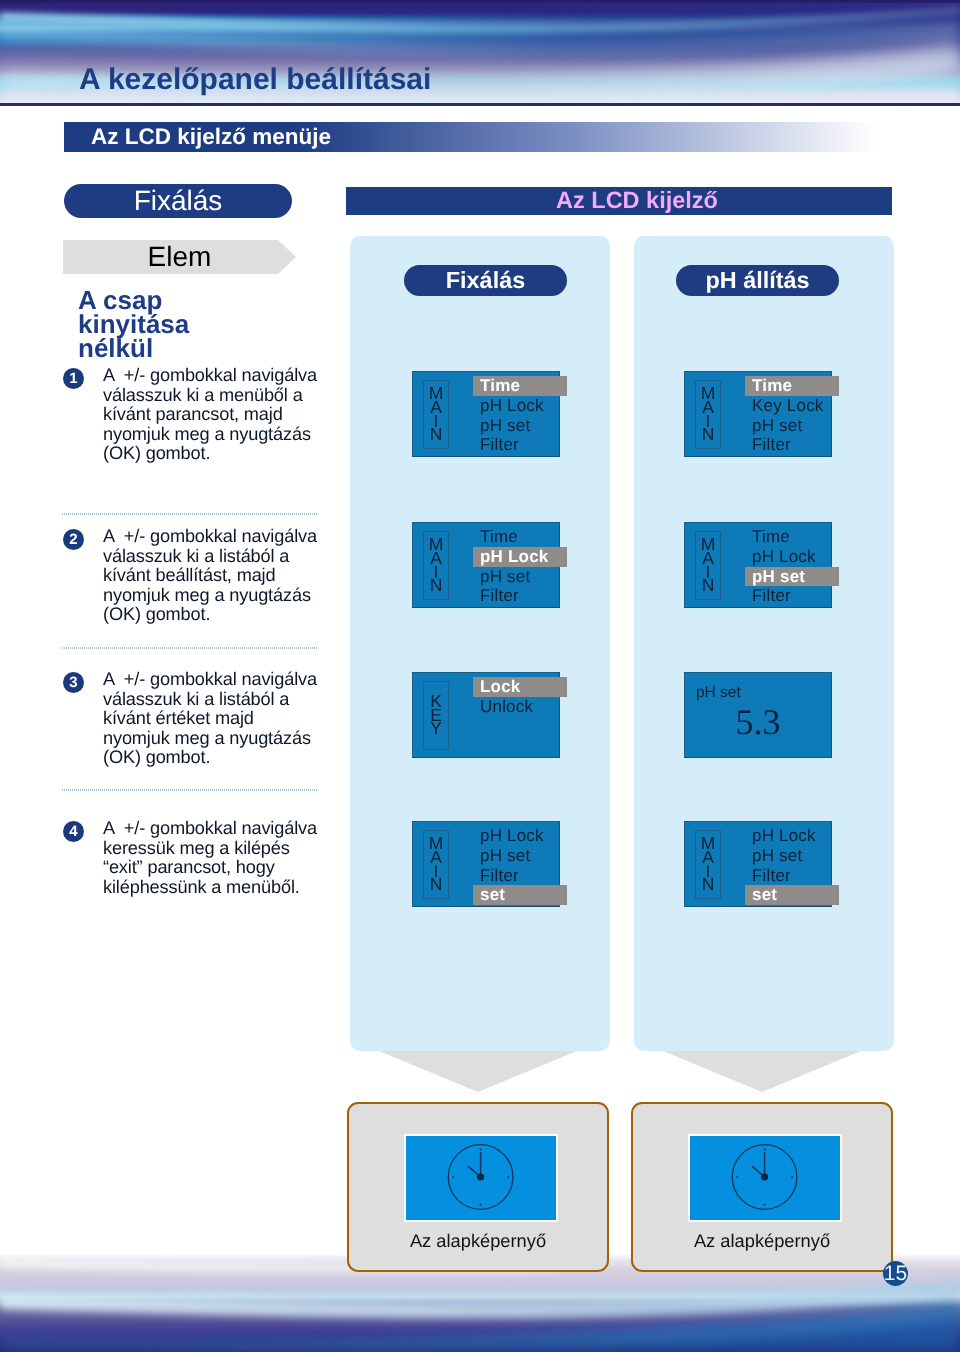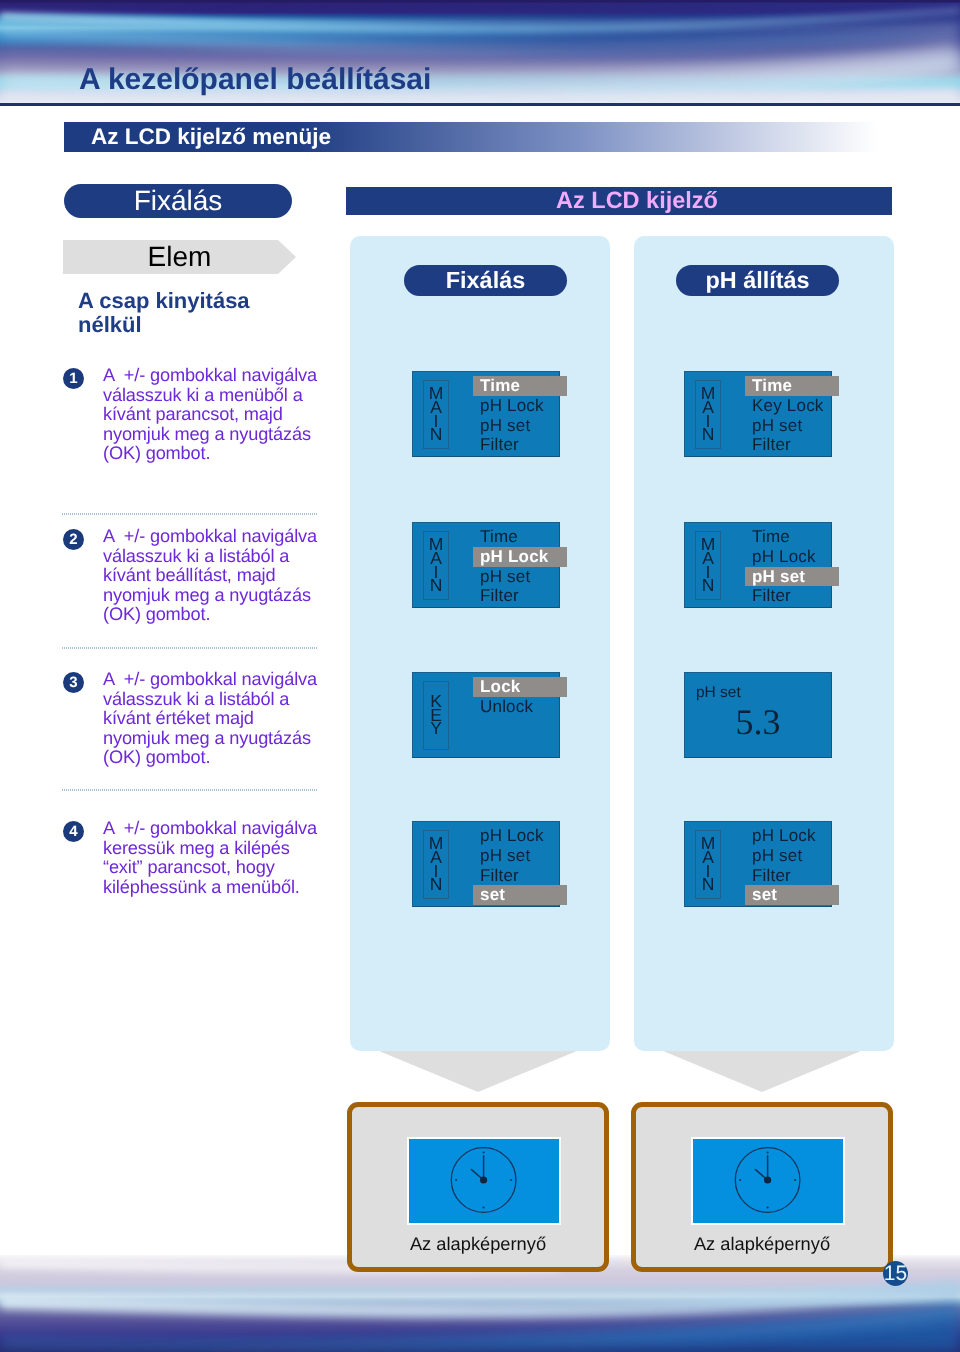--- a/index.html
+++ b/index.html
@@ -23,21 +23,21 @@
   
   .pill{position:absolute;border-radius:999px;background:#1e3c82;color:#fff;
         display:flex;align-items:center;justify-content:center;}
   .steps-pill{left:64px;top:184px;width:228px;height:34px;font-size:28px;}
 
   .elem-arrow{position:absolute;left:63px;top:240px;width:233px;height:34px;}
   .elem-arrow svg{display:block;}
   .elem-label{position:absolute;left:72px;top:240px;width:215px;height:34px;
               display:flex;align-items:center;justify-content:center;font-size:28px;color:#000;}
 
-  .subhead{position:absolute;left:78px;top:289px;width:185px;font-size:22px;font-weight:bold;
+  .subhead{position:absolute;left:78px;top:289px;width:185px;font-size:26px;font-weight:bold;
            color:#1f3d87;line-height:23.8px;}
 
   
   .lcdpanel{position:absolute;top:236px;height:815px;background:#d5ecf9;border-radius:10px;}
   .lcdpanel.p1{left:350px;width:260px;}
   .lcdpanel.p2{left:634px;width:260px;}
 
   .lcdheader{position:absolute;left:346px;top:187px;width:546px;height:28px;background:#1e3c82;}
   .lcdheader span{position:absolute;left:18px;top:1px;width:100%;text-align:center;
                   color:#f0abfc;font-size:23.5px;font-weight:bold;line-height:25px;}
@@ -49,21 +49,21 @@
   .panel-pill.pp2{left:676px;top:265px;width:163px;}
   .panel-note{position:absolute;font-size:13.4px;color:#111;line-height:13.1px;white-space:pre;}
   .panel-note.pn1{left:395px;top:305px;width:200px;}
   .panel-note.pn2{left:670px;top:305px;width:230px;}
 
   
   .stepnum{position:absolute;left:63px;width:21px;height:21px;border-radius:50%;background:#1b3a7c;
            color:#fff;font-size:15px;font-weight:bold;display:flex;align-items:center;
            justify-content:center;line-height:1;}
   .sn1{top:368px;} .sn2{top:529px;} .sn3{top:672px;} .sn4{top:821px;}
-  .steptext{position:absolute;left:103px;width:240px;font-size:18.2px;color:#6d28d9;
+  .steptext{position:absolute;left:103px;width:240px;font-size:18.2px;color:#0f172a;
             line-height:19.6px;letter-spacing:-0.15px;white-space:pre;}
   .st1{top:366px;} .st2{top:527px;} .st3{top:670px;} .st4{top:819px;}
   .dots{position:absolute;left:62px;width:255px;height:2px;
         background-image:repeating-linear-gradient(to right,#a7c3d4 0 1px,transparent 1px 2px);}
   .d1{top:513px;} .d2{top:647px;} .d3{top:789px;}
 
   
   .lcd{position:absolute;width:148px;height:86px;background:#0f7ab8;
        border-top:1.5px solid #1a5e8a;border-left:1.5px solid #1a5e8a;
        border-right:1px solid #17567f;border-bottom:1.5px solid #14527a;
@@ -80,21 +80,21 @@
   .lcd .bigval{position:absolute;left:0;top:0;width:100%;height:100%;}
   .lcd .bigval .lbl{position:absolute;left:11px;top:11px;font-size:15.5px;color:#0d2137;}
   .lcd .bigval .val{position:absolute;left:0;top:31px;width:100%;text-align:center;
                     font-size:36px;line-height:36px;color:#0d2137;
                     font-family:"Liberation Serif",serif;}
 
   
   .grayarrow{position:absolute;top:1051px;}
   .ga1{left:379px;} .ga2{left:663px;}
   .graybox{position:absolute;z-index:5;top:1102px;width:262px;height:170px;background:#dededf;
-           border:5px solid #a16207;border-radius:11px;box-sizing:border-box;}
+           border:2px solid #a16207;border-radius:11px;box-sizing:border-box;}
   .gb1{left:347px;} .gb2{left:631px;}
   .graybox .screen{position:absolute;left:55px;top:30px;width:154px;height:88px;background:#0490de;
                    border:2px solid #fdfeff;box-sizing:border-box;}
   .graybox .screen svg{display:block;width:150px;height:84px;}
   .graybox .cap{position:absolute;left:0;top:126px;width:100%;text-align:center;font-size:18.3px;color:#111;}
 
   
   .bottomwave{position:absolute;z-index:1;left:0;top:1255px;width:960px;height:97px;overflow:hidden;}
   .bottomwave svg{display:block;width:960px;height:97px;}
   .pagenum{position:absolute;z-index:9;left:883px;top:1261px;width:25px;height:25px;border-radius:50%;

